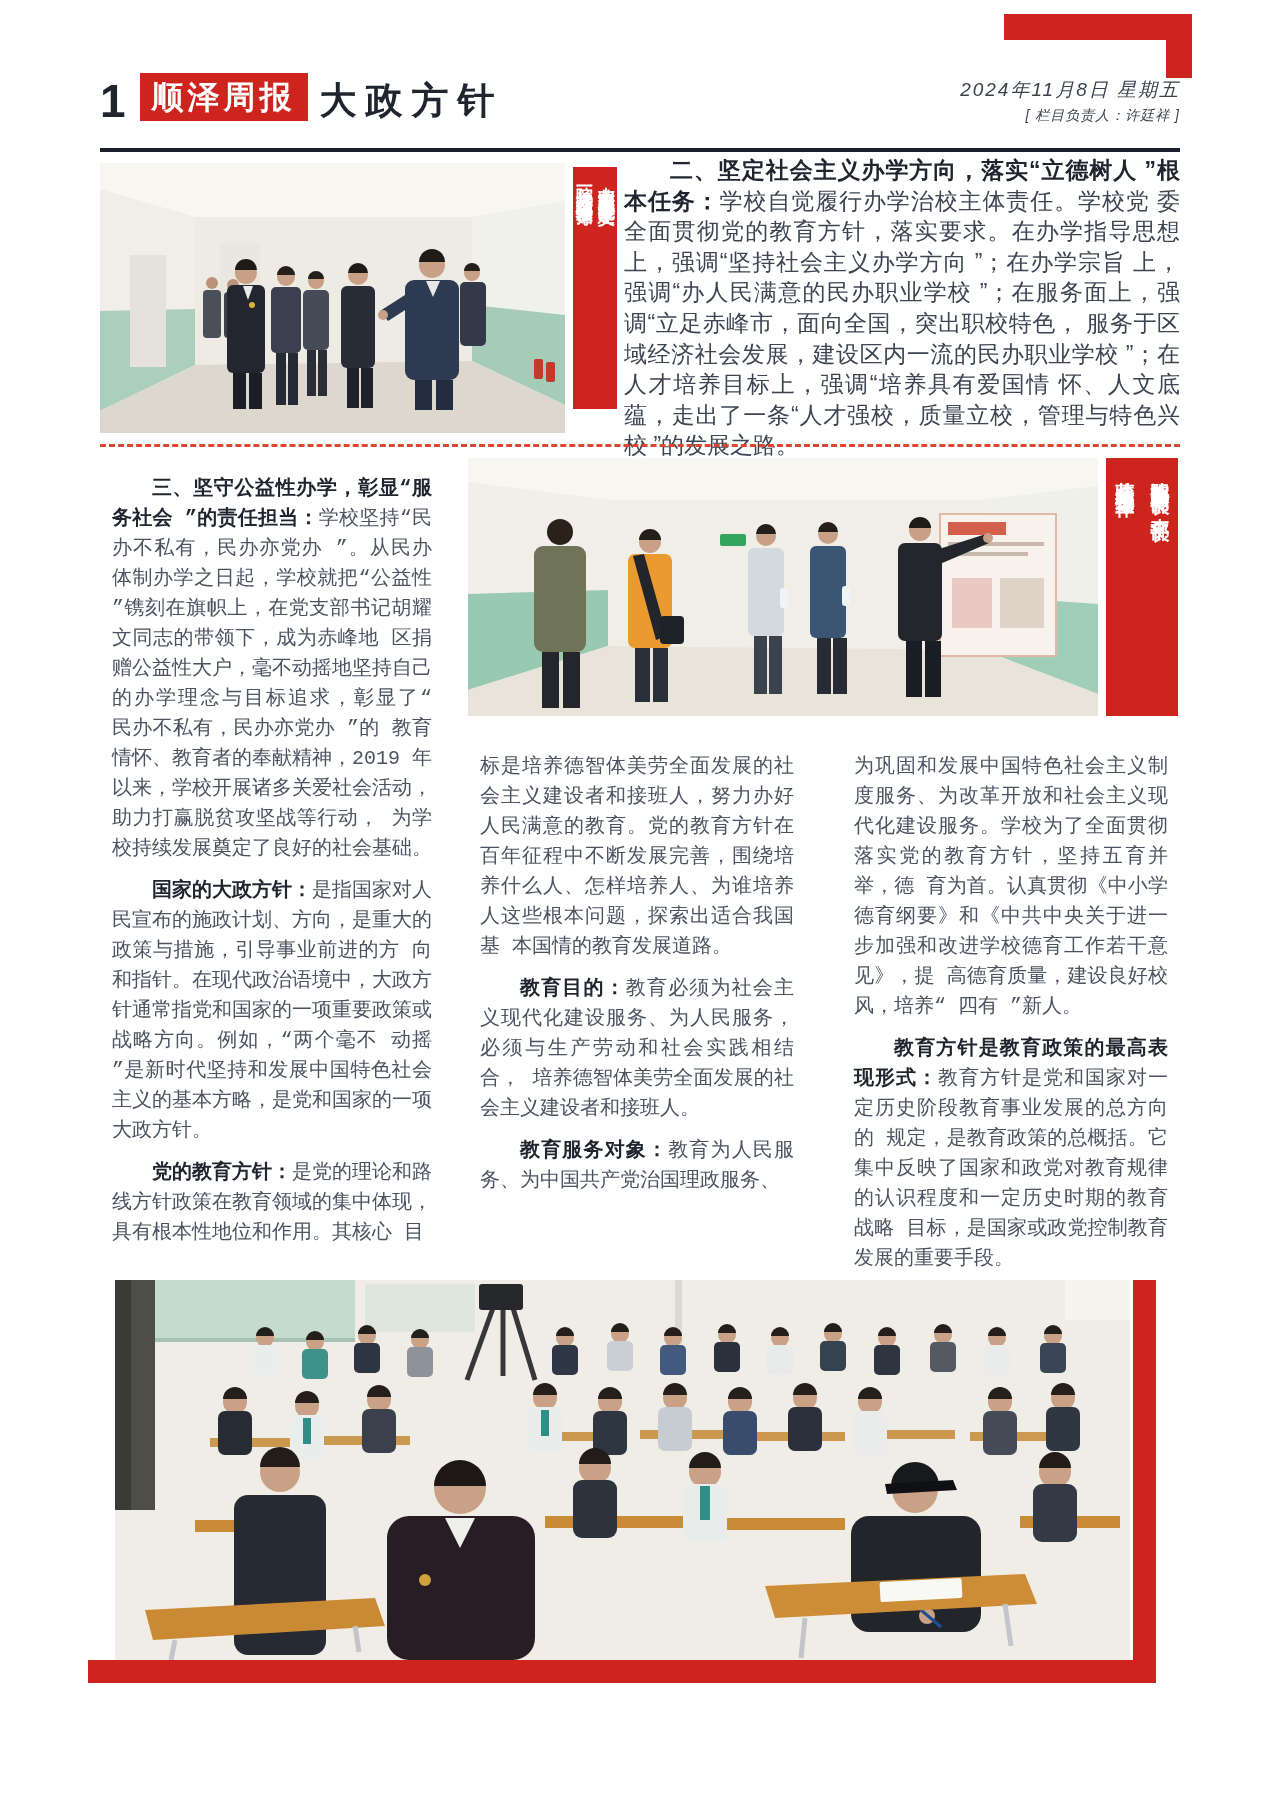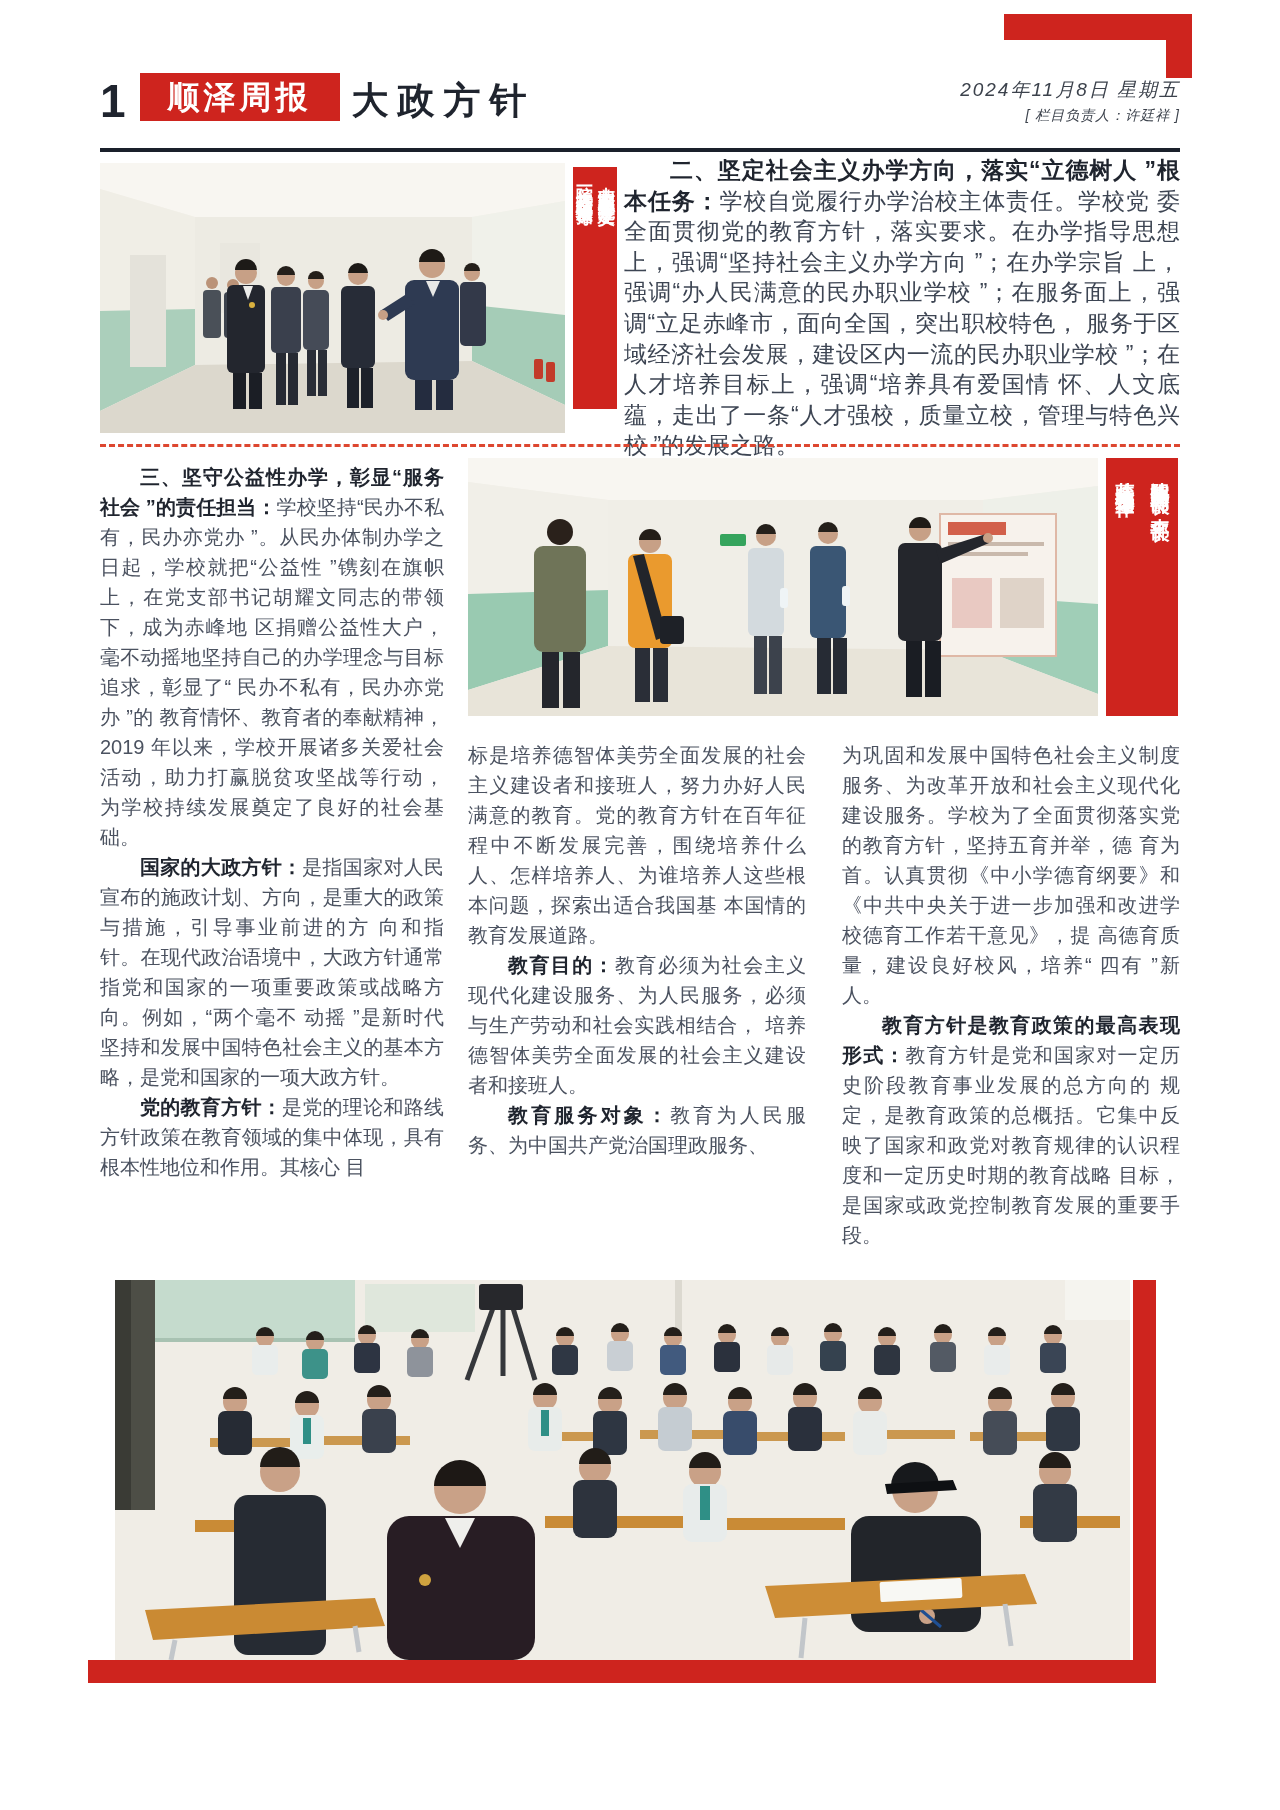--- a/index.html
+++ b/index.html
@@ -16,21 +16,21 @@
   .corner-tr-h{position:absolute;left:1004px;top:14px;width:188px;height:26px;background:var(--accent);}
   .corner-tr-v{position:absolute;left:1166px;top:14px;width:26px;height:64px;background:var(--accent);}
   .corner-b-h{position:absolute;left:88px;top:1660px;width:1068px;height:23px;background:var(--accent);}
   .corner-b-v{position:absolute;left:1133px;top:1280px;width:23px;height:403px;background:var(--accent);}
   
   .header{position:absolute;left:100px;top:70px;width:1080px;height:62px;display:flex;align-items:center;}
   .pagenum{font-size:46px;font-weight:700;color:var(--inkdark);line-height:1;}
   .masthead{
     background:var(--accent);color:#fff;font-weight:700;
     font-family:"Liberation Serif","DejaVu Serif",serif;
-    font-size:32px;line-height:1;padding:8px 28px;margin:0 12px 8px 14px;
+    font-size:32px;line-height:1;padding:8px 12px;margin:0 12px 8px 14px;
     letter-spacing:4px;
     text-align:right;
   }
   .section-title{font-size:37px;font-weight:700;color:var(--inkdark);letter-spacing:9px;}
   .header-meta{margin-left:auto;text-align:right;color:#3c424c;font-style:italic;}
   .header-date{font-size:19px;letter-spacing:2px;}
   .header-editor{font-size:14px;letter-spacing:1px;margin-top:4px;}
   .header-rule{position:absolute;left:100px;top:148px;width:1080px;height:4px;background:var(--rule);}
   
   .dashed-sep{position:absolute;left:100px;top:444px;width:1080px;height:0;border-top:3px dashed var(--dash);}
@@ -49,21 +49,21 @@
   .cap-top{left:573px;top:167px;width:44px;height:242px;font-size:17px;line-height:22px;letter-spacing:2px;padding:6px 0;}
   .cap-mid{left:1106px;top:458px;width:72px;height:258px;font-size:19px;line-height:35px;letter-spacing:2px;padding:8px 0;}
   
   .article-top{
     position:absolute;left:624px;top:155px;width:556px;
     font-size:23px;line-height:30.6px;text-align:justify;color:#3d4553;
   }
   .article-top p{margin:0;text-indent:2em;}
   b.lead{color:var(--inkdark);font-weight:700;}
   .col{font-size:20px;line-height:30px;text-align:justify;color:var(--ink);}
-  .col p{margin:0;}
+  .col p{margin:12px;font-family:Liberation Mono, monospace;}
   .col p.indent{text-indent:2em;}
   .col-1{position:absolute;left:100px;top:462px;width:344px;}
   .cols-23{position:absolute;left:468px;top:740px;width:712px;display:flex;gap:36px;}
   .col-2,.col-3{width:344px;}
 </style>
 </head>
 <body>
 
 <div class="page">
 

